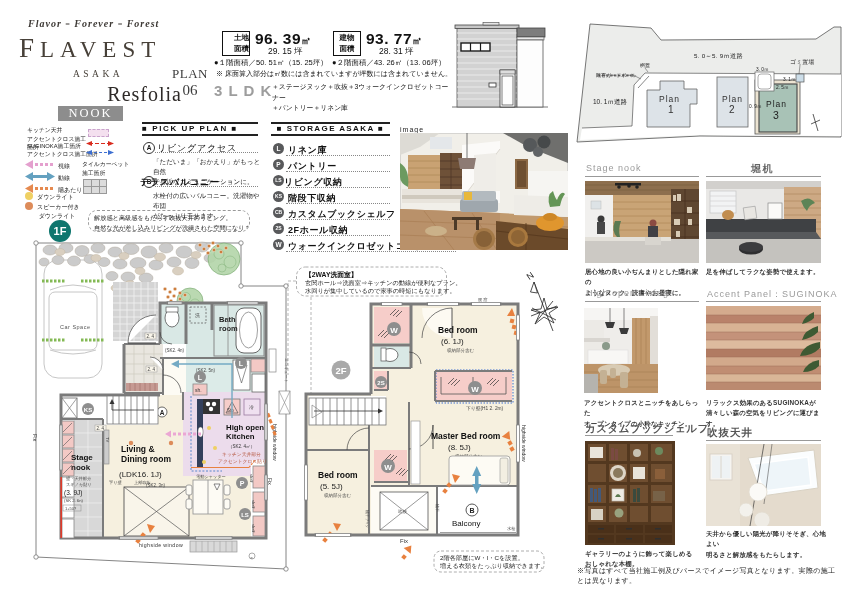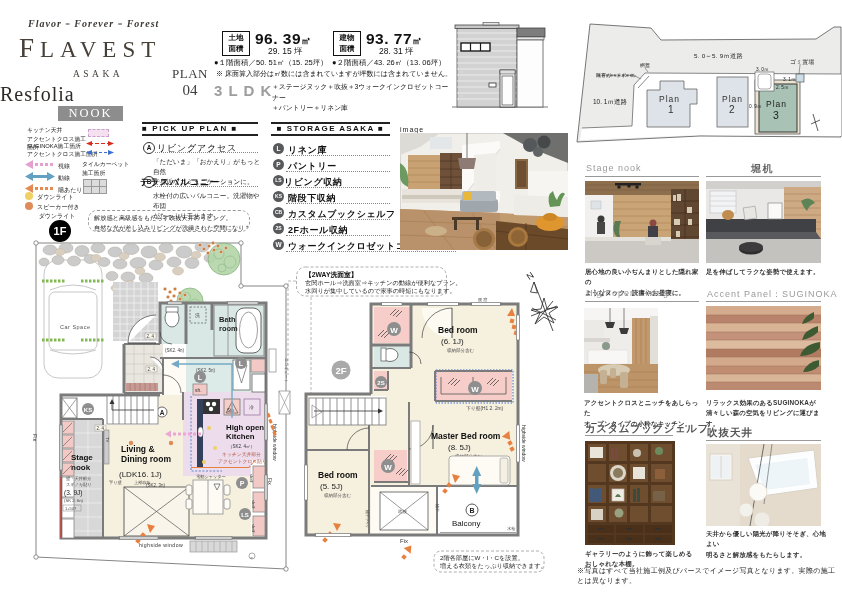--- a/index.html
+++ b/index.html
@@ -8,26 +8,26 @@
 .ser{font-family:"Liberation Serif",serif;}
 .cap{font-size:6.4px;line-height:1.6;color:#333;letter-spacing:0.2px;font-weight:bold;}
 .ptitle{font-size:9px;color:#9a9a9a;letter-spacing:1px;}
 .jtitle{font-size:10px;color:#666;letter-spacing:1.5px;font-weight:bold;margin-left:44px;}
 .hline{border-top:1px solid #999;}
 </style></head><body>
 <div id="page">
 <div class="abs ser" style="left:19px;top:33px;font-size:27px;color:#474038;letter-spacing:6px;white-space:nowrap;">F<span style="font-size:23px;">LAVEST</span></div>
 <div class="abs ser" style="left:28px;top:18px;width:220px;font-size:10px;font-style:italic;font-weight:bold;color:#3d3935;letter-spacing:1px;white-space:nowrap;">Flavor <span style="font-size:8px;">=</span> Forever <span style="font-size:8px;">=</span> Forest</div>
 <div class="abs ser" style="left:0px;top:69px;width:196px;font-size:9.5px;color:#474038;letter-spacing:3.5px;text-align:center;">ASAKA</div>
-<div class="abs ser" style="left:0px;top:83px;width:182px;font-size:20px;color:#2e2a28;letter-spacing:1px;text-align:left;">Resfolia</div>
+<div class="abs ser" style="left:0px;top:83px;width:182px;font-size:20px;color:#2e2a28;letter-spacing:1px;text-align:right;">Resfolia</div>
 <div class="abs ser" style="left:58px;top:106px;width:65px;height:15px;background:#8d8d8d;color:#fff;font-size:12.5px;letter-spacing:2px;text-align:center;line-height:15px;">NOOK</div>
 <div class="abs ser" style="left:168px;top:66px;width:44px;font-size:13px;color:#3c3c3c;text-align:center;letter-spacing:0.5px;">PLAN</div>
-<div class="abs ser" style="left:168px;top:82px;width:44px;font-size:15px;color:#3c3c3c;text-align:center;">04</div>
+<div class="abs ser" style="left:168px;top:82px;width:44px;font-size:15px;color:#3c3c3c;text-align:center;">06</div>
 <div class="abs" style="left:400px;top:126px;font-size:7px;color:#222;letter-spacing:1px;">image</div>
-<div class="abs" style="left:222px;top:31px;width:26px;height:23px;border:1.5px solid #111;font-size:7.5px;line-height:11px;text-align:center;font-weight:bold;color:#111;">土地<br>面積</div>
+<div class="abs" style="left:222px;top:31px;width:26px;height:23px;border:1.5px solid #111;font-size:7.5px;line-height:11px;text-align:right;font-weight:bold;color:#111;">土地<br>面積</div>
 <div class="abs" style="left:255px;top:30px;font-size:15.5px;font-weight:bold;color:#111;letter-spacing:0.5px;">96. 39<span style="font-size:10px;">㎡</span></div>
 <div class="abs" style="left:268px;top:46px;font-size:8.5px;color:#111;">29. 15 坪</div>
 <div class="abs" style="left:333px;top:31px;width:26px;height:23px;border:1.5px solid #111;font-size:7.5px;line-height:11px;text-align:center;font-weight:bold;color:#111;">建物<br>面積</div>
 <div class="abs" style="left:366px;top:30px;font-size:15.5px;font-weight:bold;color:#111;letter-spacing:0.5px;">93. 77<span style="font-size:10px;">㎡</span></div>
 <div class="abs" style="left:379px;top:46px;font-size:8.5px;color:#111;">28. 31 坪</div>
 <div class="abs" style="left:214px;top:58px;font-size:7.5px;color:#111;">●１階面積／50. 51㎡（15. 25坪）&nbsp;&nbsp;●２階面積／43. 26㎡（13. 06坪）</div>
 <div class="abs" style="left:216px;top:69px;font-size:7px;color:#111;">※ 床面算入部分は㎡数には含まれていますが坪数には含まれていません。</div>
 <div class="abs" style="left:214px;top:82px;font-size:15px;font-weight:bold;color:#9d9d9d;letter-spacing:1px;">3 L D K</div>
 <div class="abs" style="left:272px;top:82px;width:180px;font-size:6.8px;line-height:1.55;color:#111;">＋ステージヌック＋吹抜＋3ウォークインクロゼットコーナー<br>＋パントリー＋リネン庫</div>
 <div class="abs" style="left:27px;top:126px;width:62px;font-size:5.8px;line-height:1.5;color:#222;">キッチン天井<br>アクセントクロス施工箇所</div>
@@ -68,21 +68,21 @@
 <svg class="abs" style="left:83px;top:179px;" width="24" height="15">
       <rect x="0.5" y="0.5" width="23" height="14" fill="#dcdcdc" stroke="#999"></rect>
       <line x1="8.5" y1="0" x2="8.5" y2="15" stroke="#999"></line>
       <line x1="16.5" y1="0" x2="16.5" y2="15" stroke="#999"></line>
       <line x1="0" y1="7.5" x2="24" y2="7.5" stroke="#999"></line>
     </svg>
 <div class="abs" style="left:25px;top:192px;width:8px;height:8px;border-radius:50%;background:#efd063;"></div>
 <div class="abs" style="left:37px;top:193px;font-size:6px;color:#222;">ダウンライト</div>
 <div class="abs" style="left:25px;top:202px;width:8px;height:8px;border-radius:50%;background:#dd8c5a;"></div>
 <div class="abs" style="left:37px;top:203px;width:70px;font-size:6px;line-height:1.5;color:#222;">スピーカー付き<br>&nbsp;ダウンライト</div>
-<div class="abs" style="left:49px;top:220px;width:22px;height:22px;border-radius:50%;background:#000000;color:#fff;font-size:11px;font-weight:bold;text-align:center;line-height:22px;">1F</div>
+<div class="abs" style="left:49px;top:220px;width:22px;height:22px;border-radius:50%;background:#0f766e;color:#fff;font-size:11px;font-weight:bold;text-align:center;line-height:22px;">1F</div>
 <div class="abs" style="left:88px;top:210px;width:162px;height:22px;border:1px dashed #999;border-radius:9px;background:#fff;font-size:6.2px;line-height:1.55;color:#222;padding:2px 5px;box-sizing:border-box;white-space:nowrap;overflow:hidden;">解放感と高級感をもたらす吹抜天井のリビング。<br>自然な光が差し込みリビングが洗練された空間になります。</div>
 <div class="abs" style="left:142px;top:122px;width:116px;border-top:2px solid #222;"></div>
 <div class="abs" style="left:142px;top:124px;width:116px;font-size:8px;font-weight:bold;color:#111;letter-spacing:1.6px;white-space:nowrap;">■ PICK UP PLAN ■</div>
 <div class="abs" style="left:142px;top:134px;width:116px;border-top:2px solid #222;"></div>
 <div class="abs" style="left:143px;top:142px;width:10px;height:10px;border:1.2px solid #333;border-radius:50%;font-size:6.5px;font-weight:bold;text-align:center;line-height:10px;color:#111;">A</div>
 <div class="abs" style="left:157px;top:142px;font-size:9px;font-weight:normal;color:#111;letter-spacing:0.8px;">リビングアクセス</div>
 <div class="abs" style="left:155px;top:152px;width:103px;border-top:1px dotted #888;"></div>
 <div class="abs" style="left:153px;top:157px;width:108px;font-size:6.6px;line-height:1.55;color:#222;">「ただいま」「おかえり」がもっと自然<br>で身近なコミュニケーションに。</div>
 <div class="abs" style="left:143px;top:176px;width:10px;height:10px;border:1.2px solid #333;border-radius:50%;font-size:6.5px;font-weight:bold;text-align:center;line-height:10px;color:#111;">B</div>
 <div class="abs" style="left:140px;top:176px;font-size:9px;font-weight:bold;color:#111;letter-spacing:0.8px;">テラスバルコニー</div>

